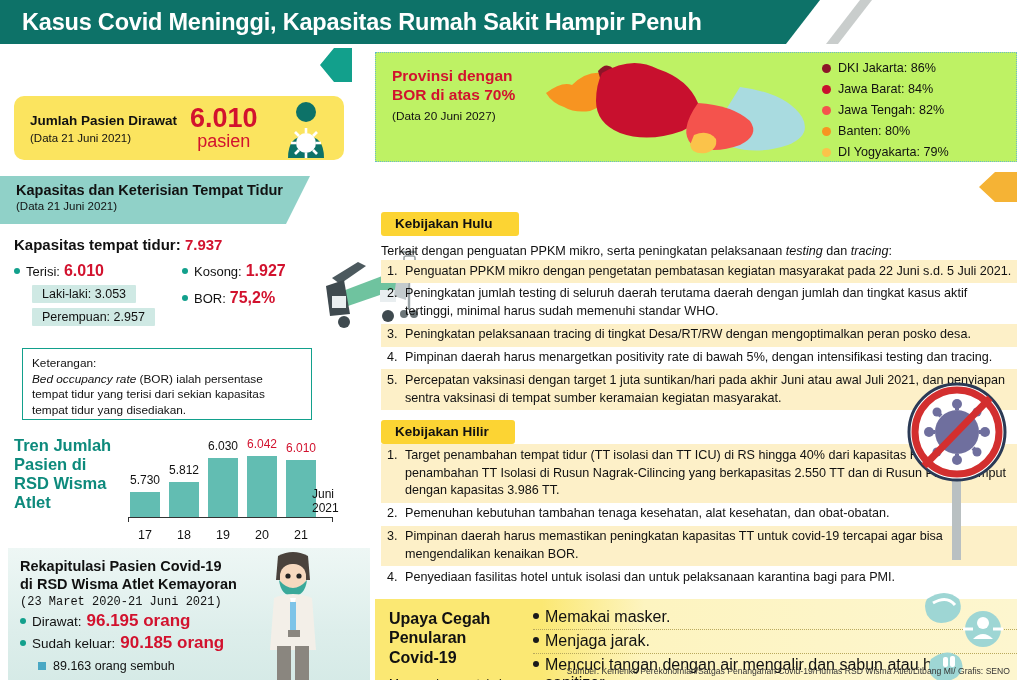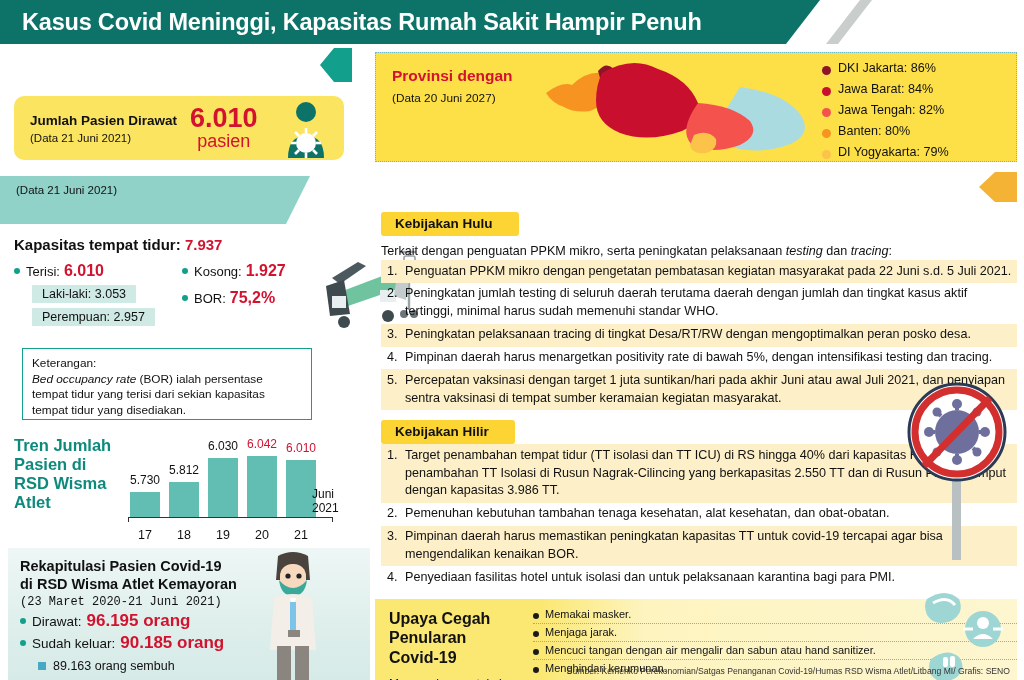--- a/index.html
+++ b/index.html
@@ -116,28 +116,28 @@
   .rc-item .big { color:#d2122e; font-weight:bold; font-size:17px; margin-left:5px; }
   .rc-sq { width:8px;height:8px;background:#4aa8c4;margin-right:7px;flex:none; }
   .rc-sub { display:flex; align-items:center; font-size:12.5px; color:#111; margin:6px 0 0 18px; }
   .doc-fig { position:absolute; right:44px; top:2px; width:66px; height:146px; }
 
   
   .right-col { position:absolute; left: 375px; top: 52px; width: 645px; }
 
   .map-box {
     position: relative; width: 642px; height: 110px;
-    border: 1.6px dotted #67b8c9; background:#fde047;
+    border: 1.6px dotted #67b8c9; background:#bef264;
   }
   .map-title { position:absolute; left:16px; top:14px; width:150px; }
   .map-title .t { color:#d2122e; font-weight:bold; font-size:15.5px; line-height:1.2; }
   .map-title .s { color:#111; font-size:11.8px; margin-top:5px; }
   .map-svg { position:absolute; left:168px; top:4px; }
   .legend { position:absolute; right:14px; top:8px; width:180px; }
-  .lg-item { display:flex; align-items:flex-end; font-size:12.6px; color:#111; margin-bottom:7px; }
+  .lg-item { display:flex; align-items:center; font-size:12.6px; color:#111; margin-bottom:7px; }
   .lg-dot { width:9px;height:9px;border-radius:50%;margin-right:7px;flex:none; }
 
   .orange-ribbon {
     position:relative; margin-top:10px; width:642px; height:30px; background:#f5b335;
     clip-path: polygon(0 0, 642px 0, 642px 30px, 620px 30px, 604px 15px, 620px 0);
     display:flex; align-items:center;
   }
   .orange-ribbon span { font-size:16px; font-weight:bold; color:#111; padding-left:14px; }
 
   .pill {
@@ -164,21 +164,21 @@
   .prev-box {
     position: relative; margin-top: 10px; width: 642px; height: 98px;
     background: linear-gradient(90deg,#fbe873 0%, #fbe873 26%, #fdf4c0 42%, #fdf6cf 100%);
     display:flex;
   }
   .prev-left { width: 152px; padding: 10px 0 0 14px; }
   .prev-left .t { font-size:16px; font-weight:bold; color:#111; line-height:1.2; }
   .prev-left .s { font-size:12px; color:#111; margin-top:8px; line-height:1.5; }
   .prev-right { flex:1; padding: 7px 0 0 6px; }
   .prev-item {
-    display:flex; align-items:flex-start; font-size:11px; color:#111;
+    display:flex; align-items:flex-start; font-size:16px; color:#111;
     padding: 2px 0 3px 0; border-bottom: 1px dotted #b9a95c;
   }
   .prev-item:last-child { border-bottom: none; }
   .prev-item .d { width:6px;height:6px;border-radius:50%;background:#1a1a1a;margin:5px 6px 0 0;flex:none; }
   .hand-fig { position:absolute; right:4px; top:-14px; width:96px; height:106px; }
 
   .source {
     position:absolute; left:0; top:666px; width:1024px; text-align:right;
     padding-right:14px; font-size:8.6px; color:#333;
   }
@@ -221,20 +221,21 @@
             <line x1="40" y1="43" x2="45" y2="43"></line>
           <line x1="23" y1="36" x2="19" y2="32"></line>
             <line x1="37" y1="36" x2="41" y2="32"></line>
           <line x1="23" y1="50" x2="19" y2="54"></line>
             <line x1="37" y1="50" x2="41" y2="54"></line>
         </g>
       </svg>
     </div>
 
     <div class="ribbon-light">
+      <div class="rl-title">Kapasitas dan Keterisian Tempat Tidur</div>
       <div class="rl-sub">(Data 21 Juni 2021)</div>
     </div>
 
     <div class="cap-line">
       <span>Kapasitas tempat tidur:</span>
       <span class="v">7.937</span>
     </div>
 
     <div class="bed-grid">
       <div class="bd-colL">
@@ -351,20 +352,21 @@
         <rect x="34" y="134" width="17" height="8" rx="3" fill="#d9d6d0"></rect>
       </svg>
     </div>
   </div>
 
   <div class="right-col">
 
     <div class="map-box">
       <div class="map-title">
         <div class="t">Provinsi dengan</div>
+        <div class="t">BOR di atas 70%</div>
         <div class="s">(Data 20 Juni 2027)</div>
       </div>
       <svg class="map-svg" width="270" height="100" viewBox="0 0 270 100">
         <path d="M196 30 q46 6 62 30 q10 18 -14 28 q-30 10 -56 2 q-14 -8 -8 -34 z" fill="#a9dbe0"></path>
         <path d="M2 36 q16 -12 26 -8 q14 -14 30 -12 l6 20 q-4 14 -18 18 q-16 2 -26 -4 q-12 -4 -18 -14 z" fill="#f79421"></path>
         <path d="M54 14 q8 -10 16 -2 l2 12 l-14 4 z" fill="#8c1528"></path>
         <path d="M58 16 q30 -18 56 -4 q30 10 40 34 q6 18 -16 28 q-34 12 -62 2 q-24 -10 -24 -32 q0 -16 6 -28 z" fill="#c8102e"></path>
         <path d="M154 46 q34 2 52 18 q10 14 -10 24 q-28 10 -48 0 q-14 -14 6 -42 z" fill="#f4534d"></path>
         <path d="M150 78 q14 -6 22 4 q2 10 -10 14 q-14 2 -16 -8 z" fill="#fbc34a"></path>
       </svg>

